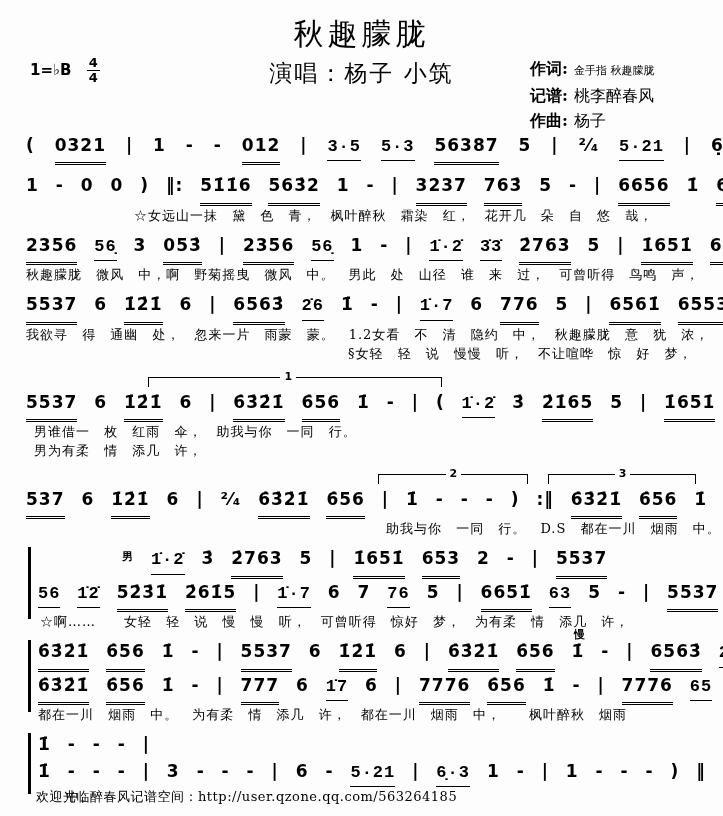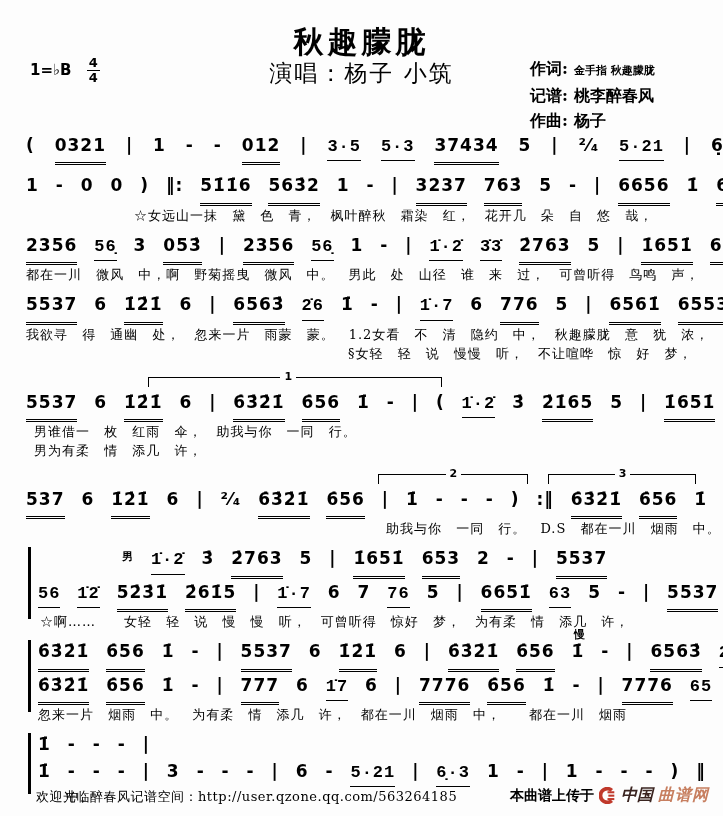--- a/index.html
+++ b/index.html
@@ -1,31 +1,31 @@
 <!DOCTYPE html>
 <html><head>
 <meta charset="utf-8">
 <style>
   html,body{margin:0;padding:0;background:#fafafa;}
   .page{position:relative;width:723px;height:816px;background:#fdfdfd;color:#000;
         font-family:"DejaVu Sans",sans-serif;overflow:hidden;}
   
   .header{position:relative;height:128px;}
-  .title{margin:0;padding-top:22px;text-align:center;font-size:30px;font-weight:700;
+  .title{margin:0;padding-top:14px;text-align:center;font-size:30px;font-weight:400;
          letter-spacing:4px;font-family:"DejaVu Serif",serif;}
   .singer{position:absolute;top:58px;left:0;right:0;text-align:center;font-size:23px;
           font-weight:400;font-family:"DejaVu Serif",serif;letter-spacing:2px;}
   .keysig{position:absolute;top:56px;left:30px;font-size:15px;font-weight:700;}
   .frac{display:inline-flex;flex-direction:column;line-height:1.05;font-size:13px;
         text-align:center;vertical-align:middle;margin-left:10px;}
   .frac i{font-style:normal;}
   .frac i:first-child{border-bottom:1.5px solid #000;padding:0 2px;}
   .credits{position:absolute;top:56px;left:530px;font-family:"DejaVu Serif",serif;}
   .credit-row{font-size:16px;font-weight:700;line-height:25px;white-space:nowrap;}
-  .credit-row .val{margin-left:6px;font-weight:700;margin-top:36px;}
+  .credit-row .val{margin-left:6px;font-weight:400;margin-top:36px;}
   .credit-row:first-child .val{font-size:11px;}
   
   #score{padding:4px 26px 0 26px;}
   .system{position:relative;margin-bottom:7px;}
   .notation{font-size:17px;font-weight:700;line-height:27px;white-space:nowrap;
             word-spacing:10px;letter-spacing:1px;}
   .notation span{display:inline-block;line-height:1.2;}
   .b2{border-bottom:3px double #000;padding-bottom:7px;}
   .b1{border-bottom:1.5px solid #000;padding-bottom:3px;font-family:Liberation Mono, monospace;}
   .vmark{font-size:11px;font-family:"DejaVu Serif",serif;vertical-align:4px;font-weight:700;}
@@ -89,67 +89,54 @@
         <span>记谱:</span><span class="val">桃李醉春风</span>
       </div>
       <div class="credit-row">
         <span>作曲:</span><span class="val">杨子</span>
       </div>
     </div>
   </div>
 
   <div id="score">
       <div id="sys1" class="system">
-        <div class="notation voice-0"><span>(</span> <span class="b2">0321</span> <span>|</span> <span>1</span> <span>-</span> <span>-</span> <span class="b2">012</span> <span>|</span> <span class="b1">3·5</span> <span class="b1">5·3</span> <span class="b2">37434</span> <span>5</span> <span>|</span> <span>²⁄₄</span> <span class="b1">5·21</span> <span>|</span> <span>6̣</span>          </div>
+        <div class="notation voice-0"><span>(</span> <span class="b2">0321</span> <span>|</span> <span>1</span> <span>-</span> <span>-</span> <span class="b2">012</span> <span>|</span> <span class="b1">3·5</span> <span class="b1">5·3</span> <span class="b2">56387</span> <span>5</span> <span>|</span> <span>²⁄₄</span> <span class="b1">5·21</span> <span>|</span> <span>6̣</span>          </div>
       </div>
       <div id="sys2" class="system">
         <div class="notation voice-0"><span>1</span> <span>-</span> <span>0</span> <span>0</span> <span>)</span> <span>‖:</span> <span class="b2">51̇1̇6</span> <span class="b2">563̇2</span> <span>1</span> <span>-</span> <span>|</span> <span class="b2">3237</span> <span class="b2">763̇</span> <span>5</span> <span>-</span> <span>|</span> <span class="b2">6656</span> <span>1̇</span> <span class="b2">6553</span>   </div>
         <div class="lyric lyric-0">☆女远山一抹 黛 色 青，　枫叶醉秋 霜染 红，　花开几 朵 自 悠 哉，</div>
       </div>
       <div id="sys3" class="system">
         <div class="notation voice-0"><span class="b2">2356</span> <span class="b1">56̣</span> <span>3</span> <span class="b2">053̇</span> <span>|</span> <span class="b2">2356</span> <span class="b1">56̣</span> <span>1</span> <span>-</span> <span>|</span> <span class="b1">1̇·2̇</span> <span class="b1">3̇3̇</span> <span class="b2">2̇763</span> <span>5</span> <span>|</span> <span class="b2">1̇651̇</span> <span class="b2">653</span>    </div>
-        <div class="lyric lyric-0">都在一川 微风 中，啊　野菊摇曳 微风 中。　男此 处 山径 谁 来 过，　可曾听得 鸟鸣 声，</div>
+        <div class="lyric lyric-0">秋趣朦胧 微风 中，啊　野菊摇曳 微风 中。　男此 处 山径 谁 来 过，　可曾听得 鸟鸣 声，</div>
       </div>
       <div id="sys4" class="system">
         <div class="notation voice-0"><span class="b2">5537</span> <span>6</span> <span class="b2">1̇2̇1̇</span> <span>6</span> <span>|</span> <span class="b2">6563̇</span> <span class="b1">2̇6</span> <span>1̇</span> <span>-</span> <span>|</span> <span class="b1">1̇·7</span> <span>6</span> <span class="b2">776</span> <span>5</span> <span>|</span> <span class="b2">6561̇</span> <span class="b2">6553</span>    </div>
         <div class="lyric lyric-0">我欲寻 得 通幽 处，　忽来一片 雨蒙 蒙。　1.2女看 不 清 隐约 中，　秋趣朦胧 意 犹 浓，</div>
         <div class="lyric lyric-1">§女轻 轻 说 慢慢 听，　不让喧哗 惊 好 梦，</div>
       </div>
       <div id="sys5" class="system"><div class="volta volta-0"><span>1</span></div><div class="notation voice-0"><span class="b2">5537</span> <span>6</span> <span class="b2">1̇2̇1̇</span> <span>6</span> <span>|</span> <span class="b2">6̇3̇2̇1̇</span> <span class="b2">6̇56</span> <span>1̇</span> <span>-</span> <span>|</span> <span>(</span> <span class="b1">1̇·2̇</span> <span>3̇</span> <span class="b2">2̇1̇65</span> <span>5</span> <span>|</span> <span class="b2">1̇651̇</span>     </div><div class="lyric lyric-0">男谁借一 枚 红雨 伞，　助我与你 一同 行。</div><div class="lyric lyric-1">男为有柔 情 添几 许，</div></div>
       <div id="sys6" class="system"><div class="volta volta-0"><span>2</span></div><div class="volta volta-1"><span>3</span></div><div class="notation voice-0"><span class="b2">537</span> <span>6</span> <span class="b2">1̇2̇1̇</span> <span>6</span> <span>|</span> <span>²⁄₄</span> <span class="b2">6̇3̇2̇1̇</span> <span class="b2">6̇56</span> <span>|</span> <span>1̇</span> <span>-</span> <span>-</span> <span>-</span> <span>)</span> <span>:‖</span> <span class="b2">6̇3̇2̇1̇</span> <span class="b2">6̇56</span> <span>1̇</span>        </div><div class="lyric lyric-0">助我与你 一同 行。 D.S 都在一川 烟雨 中。</div></div>
       <div id="sys7" class="system grouped">
         <div class="notation voice-0"><span class="vmark">男</span> <span class="b1">1̇·2̇</span> <span>3̇</span> <span class="b2">2̇763</span> <span>5</span> <span>|</span> <span class="b2">1̇651̇</span> <span class="b2">653</span> <span>2</span> <span>-</span> <span>|</span> <span class="b2">5537</span>     </div>
         <div class="notation voice-1"><span class="b1">56</span> <span class="b1">1̇2̇</span> <span class="b2">52̇3̇1̇</span> <span class="b2">2̇61̇5</span> <span>|</span> <span class="b1">1̇·7</span> <span>6</span> <span>7</span> <span class="b1">76</span> <span>5</span> <span>|</span> <span class="b2">6651̇</span> <span class="b1">63</span> <span>5</span> <span>-</span> <span>|</span> <span class="b2">5537</span>     </div>
         <div class="lyric lyric-0">☆啊……　　女轻 轻 说 慢 慢 听，　可曾听得 惊好 梦，　为有柔 情 添几 许，</div>
       </div>
       <div id="sys8" class="system grouped">
         <span class="tempo">慢</span>
         <div class="notation voice-0"><span class="b2">6̇3̇2̇1̇</span> <span class="b2">6̇56</span> <span>1̇</span> <span>-</span> <span>|</span> <span class="b2">5537</span> <span>6</span> <span class="b2">1̇2̇1̇</span> <span>6</span> <span>|</span> <span class="b2">6̇3̇2̇1̇</span> <span class="b2">6̇56</span> <span>1̇</span> <span>-</span> <span>|</span> <span class="b2">6563̇</span> <span class="b1">2̇6</span>    </div>
         <div class="notation voice-1"><span class="b2">6̇3̇2̇1̇</span> <span class="b2">6̇56</span> <span>1̇</span> <span>-</span> <span>|</span> <span class="b2">777</span> <span>6</span> <span class="b1">1̇7</span> <span>6</span> <span>|</span> <span class="b2">7776</span> <span class="b2">6̇56</span> <span>1̇</span> <span>-</span> <span>|</span> <span class="b2">7776</span> <span class="b1">65</span>    </div>
-        <div class="lyric lyric-0">忽来一片 烟雨 中。　为有柔 情 添几 许，　都在一川 烟雨 中，　　都在一川 烟雨</div>
+        <div class="lyric lyric-0">都在一川 烟雨 中。　为有柔 情 添几 许，　都在一川 烟雨 中，　　枫叶醉秋 烟雨</div>
       </div>
       <div id="sys9" class="system grouped">
         <div class="notation voice-1"><span>1̇</span> <span>-</span> <span>-</span> <span>-</span> <span>|</span> </div>
         <div class="notation voice-2"><span>1̇</span> <span>-</span> <span>-</span> <span>-</span> <span>|</span> <span>3</span> <span>-</span> <span>-</span> <span>-</span> <span>|</span> <span>6</span> <span>-</span> <span class="b1">5·21</span> <span>|</span> <span class="b1">6̣·3</span> <span>1</span> <span>-</span> <span>|</span> <span>1</span> <span>-</span> <span>-</span> <span>-</span> <span>)</span> <span>‖</span> </div>
         <div class="lyric lyric-0">中。</div>
       </div>
     </div>
 
   <div class="footer">
     <div class="foot-left">
       <span>欢迎光临醉春风记谱空间：</span><span>http://user.qzone.qq.com/563264185</span>
     </div>
-    <div class="foot-right">
-      <span>本曲谱上传于</span>
-      <span class="logo-icon">
-        <svg width="17" height="17" viewBox="0 0 20 20">
-          <path d="M15 4 A8 8 0 1 0 15 16" stroke="#c0392b" stroke-width="4.5" fill="none"></path>
-          <rect x="10" y="5" width="8" height="2.4" fill="#c0392b"></rect>
-          <rect x="11" y="9" width="7" height="2.4" fill="#c0392b"></rect>
-          <rect x="10" y="13" width="8" height="2.4" fill="#c0392b"></rect>
-        </svg>
-      </span>
-      <span class="logo-cn">中国</span>
-        <span class="logo-site">曲谱网</span>
-    </div>
   </div>
 
 </div>
 
 </body></html>

